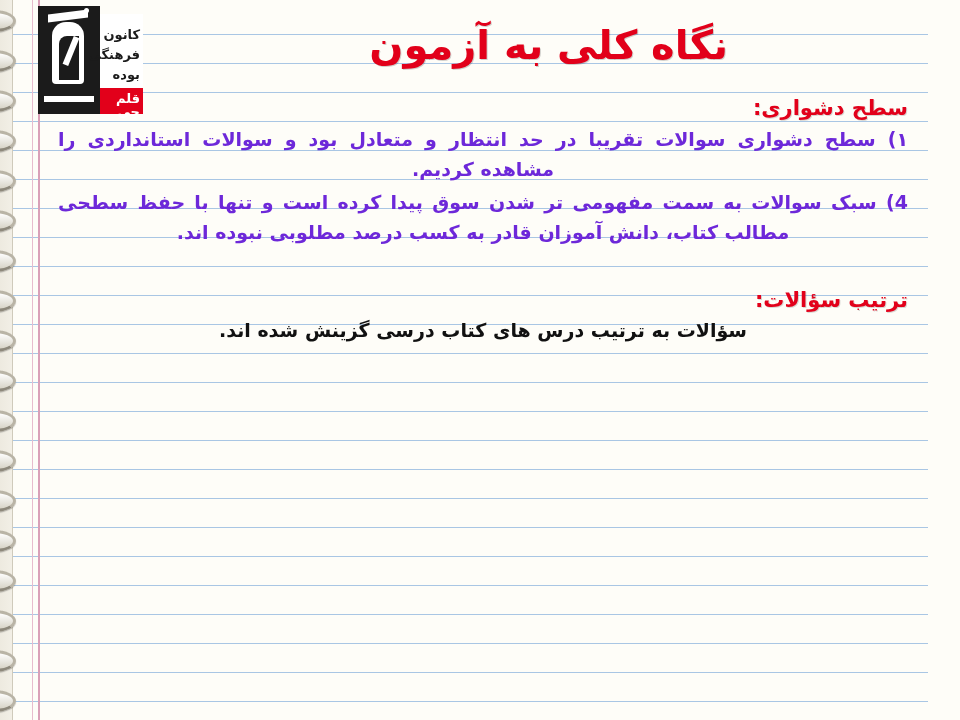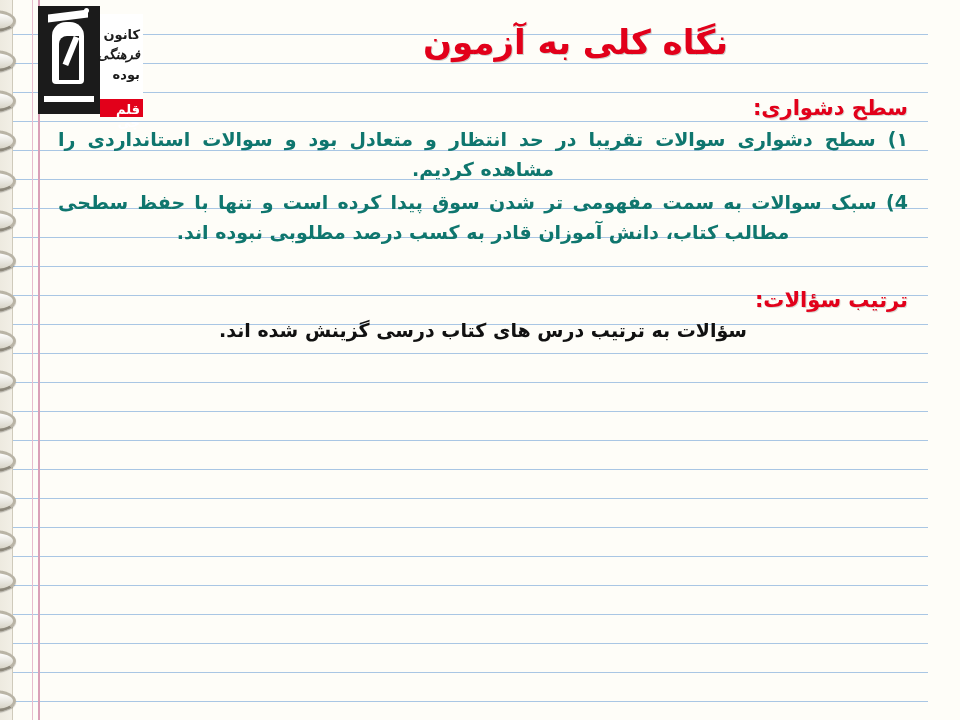--- a/index.html
+++ b/index.html
@@ -168,30 +168,29 @@
   #logo .txt {
     position: absolute;
     right: 3px;
     color: #1b1b1b;
     font-size: 13px;
     font-weight: bold;
     line-height: 1;
     letter-spacing: -0.5px;
   }
   #logo .t1 { top: 14px; }
-  #logo .t2 { top: 34px; font-style: italic; }
+  #logo .t2 { top: 34px; }
   #logo .t3 { top: 54px; }
   #logo .redbox {
     position: absolute;
     right: 0;
     top: 74px;
     width: 43px;
-    height: 18px;
+    height: 26px;
     background: #e2001a;
-    margin-top: 11px;
   }
   #logo .redbox span {
     position: absolute;
     right: 3px;
     top: 4px;
     color: #ffffff;
     font-size: 13px;
     font-weight: bold;
     line-height: 1;
   }
@@ -205,21 +204,21 @@
     height: 720px;
     text-align: right;
     direction: rtl;
   }
 
   #title {
     position: absolute;
     right: 180px;
     top: 22px;
     color: #e2001a;
-    font-size: 34px;
+    font-size: 40px;
     font-weight: bold;
     white-space: nowrap;
     text-shadow: 1px 1px 0 rgba(0,0,0,0.18);
   }
 
   .section {
     position: absolute;
     right: 0;
     width: 850px;
   }
@@ -236,21 +235,21 @@
     font-weight: bold;
     line-height: 1.55;
     margin: 0;
     text-align: justify;
     text-align-last: center;
   }
   .para.center { text-align: right; text-align-last: center; }
 
   .list-item {
     display: block;
-    color: #0f766e;
+    color: #6d28d9;
     font-size: 19px;
     font-weight: bold;
     line-height: 1.6;
     text-align: justify;
     text-align-last: center;
     margin-bottom: 2px;
   }
 
   #sec-difficulty { top: 96px; }
   #sec-order { top: 288px; }

